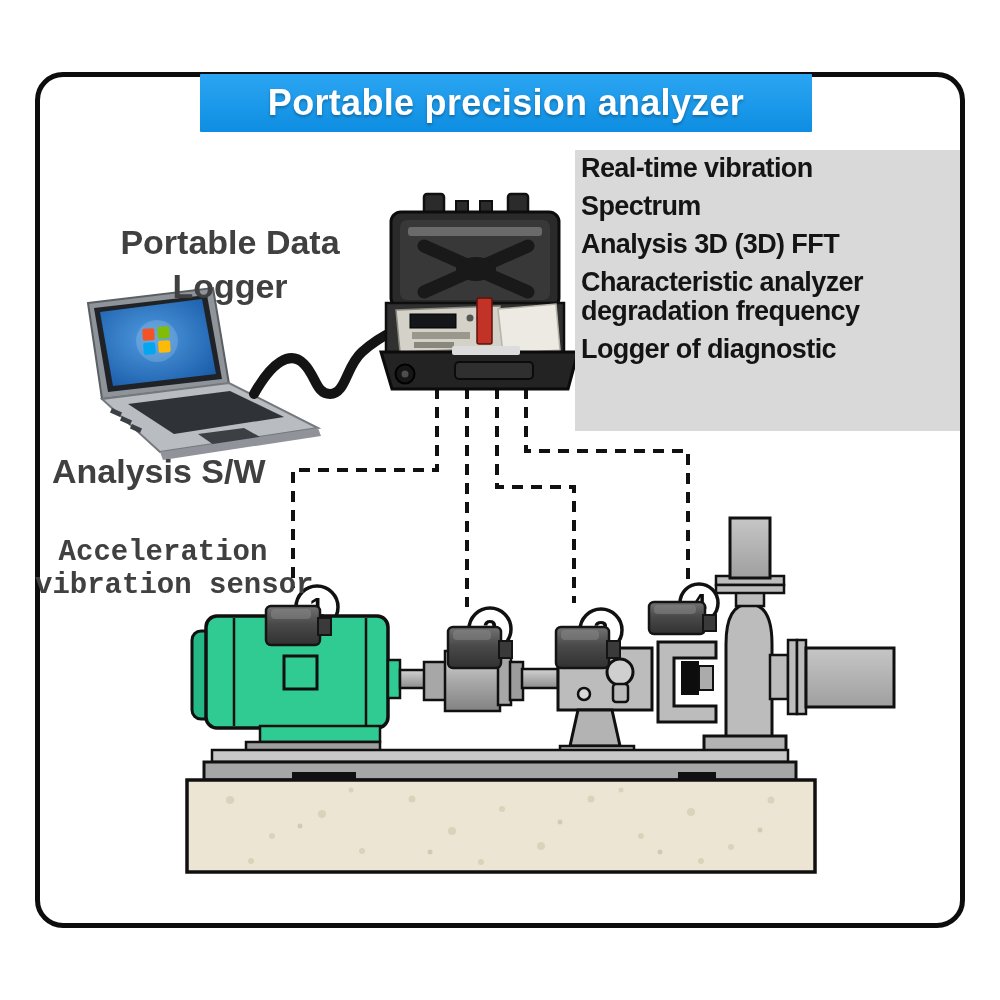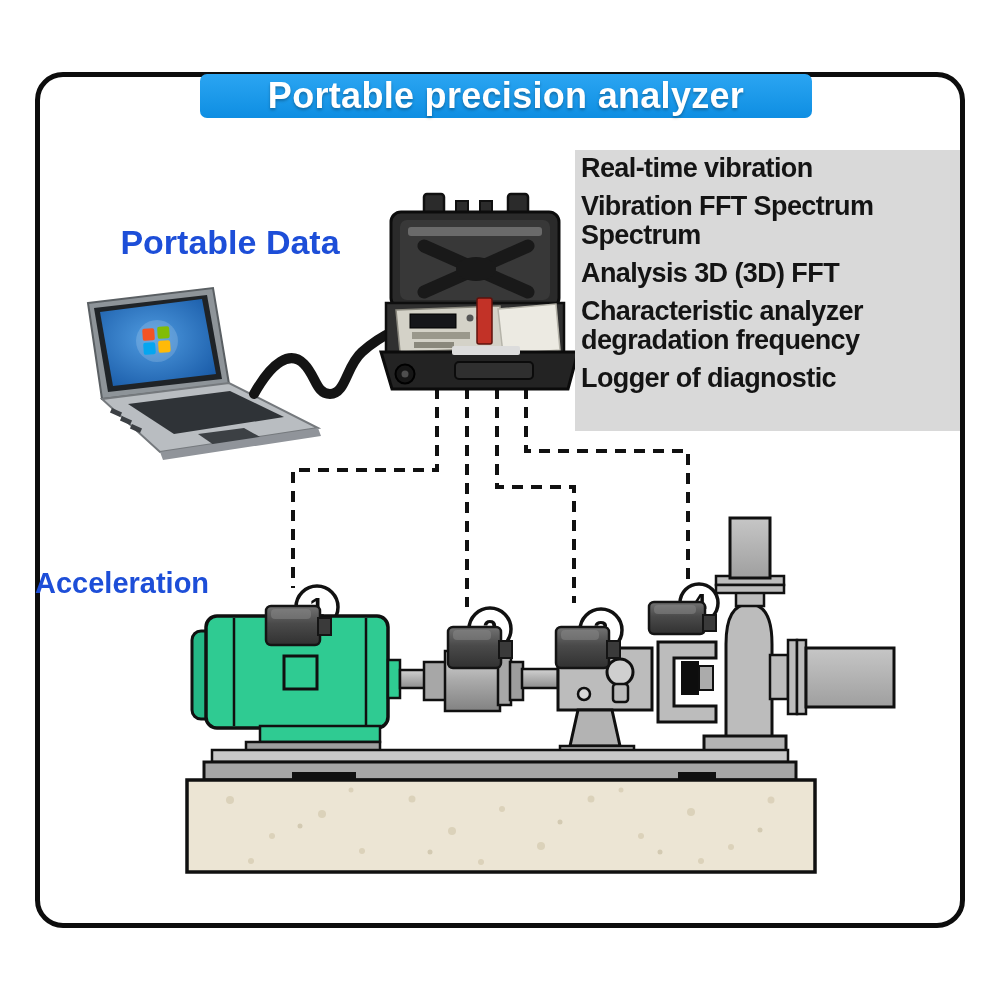--- a/index.html
+++ b/index.html
@@ -6,44 +6,44 @@
   #stage {
     position:relative; width:1000px; height:1000px; background:#ffffff;
     font-family:"Liberation Sans", sans-serif; overflow:hidden;
   }
   #frame {
     position:absolute; left:35px; top:72px; width:930px; height:856px;
     border:5px solid #0d0d0d; border-radius:28px; box-sizing:border-box;
     background:#ffffff;
   }
   #banner {
-    position:absolute; left:200px; top:74px; width:612px; height:44px;
-    background:linear-gradient(#2ba5f2,#0e8ee2); border-radius:7px;
+    position:absolute; left:200px; top:74px; width:612px; height:58px;
+    background:linear-gradient(#2ba5f2,#0e8ee2); border-radius:1px;
     display:flex; align-items:center; justify-content:center;
   }
   #banner .t {
     font-size:36px; font-weight:bold; color:#ffffff; letter-spacing:0.3px;
     white-space:nowrap; text-shadow:0 2px 3px rgba(0,0,0,0.28);
   }
   #feature-panel {
     position:absolute; left:575px; top:150px; width:385px; height:281px;
     background:#d9d9d9; box-sizing:border-box; padding:4px 4px 0 6px;
   }
   .feature-item { margin-bottom:9px; }
   .fline {
     font-size:27px; font-weight:bold; color:#141414; line-height:29px;
     letter-spacing:-0.6px; white-space:nowrap;
   }
-  .lbl { position:absolute; color:#1d4ed8; font-weight:bold; }
+  .lbl { position:absolute; color:#404040; font-weight:bold; }
   #lbl-logger { left:90px; top:220px; width:280px; text-align:center;
     font-size:34px; line-height:44px; }
   #lbl-analysis { left:52px; top:452px; width:240px; font-size:34px;
     line-height:38px; white-space:nowrap; }
-  #lbl-accel { left:35px; top:567px; width:256px; 
-    font-size:29px; line-height:33px; }
+  #lbl-accel { left:35px; top:536px; width:256px; text-align:center;
+    font-size:29px; line-height:33px;font-family:Liberation Mono, monospace; }
   .lbl div { white-space:nowrap; }
   #diagram { position:absolute; left:0; top:0; }
 </style>
 </head>
 <body>
 
 <div id="stage">
 
   <div id="frame"></div>
 
@@ -258,36 +258,40 @@
   <div id="banner">
     <div class="t">Portable precision analyzer</div>
   </div>
 
   <div id="feature-panel">
     <div class="feature-item">
       <div class="fline">Real-time vibration</div>
       <div class="fline"></div>
     </div>
     <div class="feature-item">
-      <div class="fline">Vibration FFT Spectrum</div>
       <div class="fline">Spectrum</div>
     </div>
     <div class="feature-item">
       <div class="fline">Analysis 3D (3D) FFT</div>
       <div class="fline"></div>
     </div>
     <div class="feature-item">
       <div class="fline">Characteristic analyzer</div>
       <div class="fline">degradation frequency</div>
     </div>
     <div class="feature-item">
       <div class="fline">Logger of diagnostic</div>
     </div>
   </div>
 
   <div class="lbl" id="lbl-logger">
     <div>Portable Data</div>
+    <div>Logger</div>
+  </div>
+  <div class="lbl" id="lbl-analysis">
+    <div>Analysis S/W</div>
   </div>
   <div class="lbl" id="lbl-accel">
     <div>Acceleration</div>
+    <div>vibration sensor</div>
   </div>
 
 </div>
 
 </body></html>

